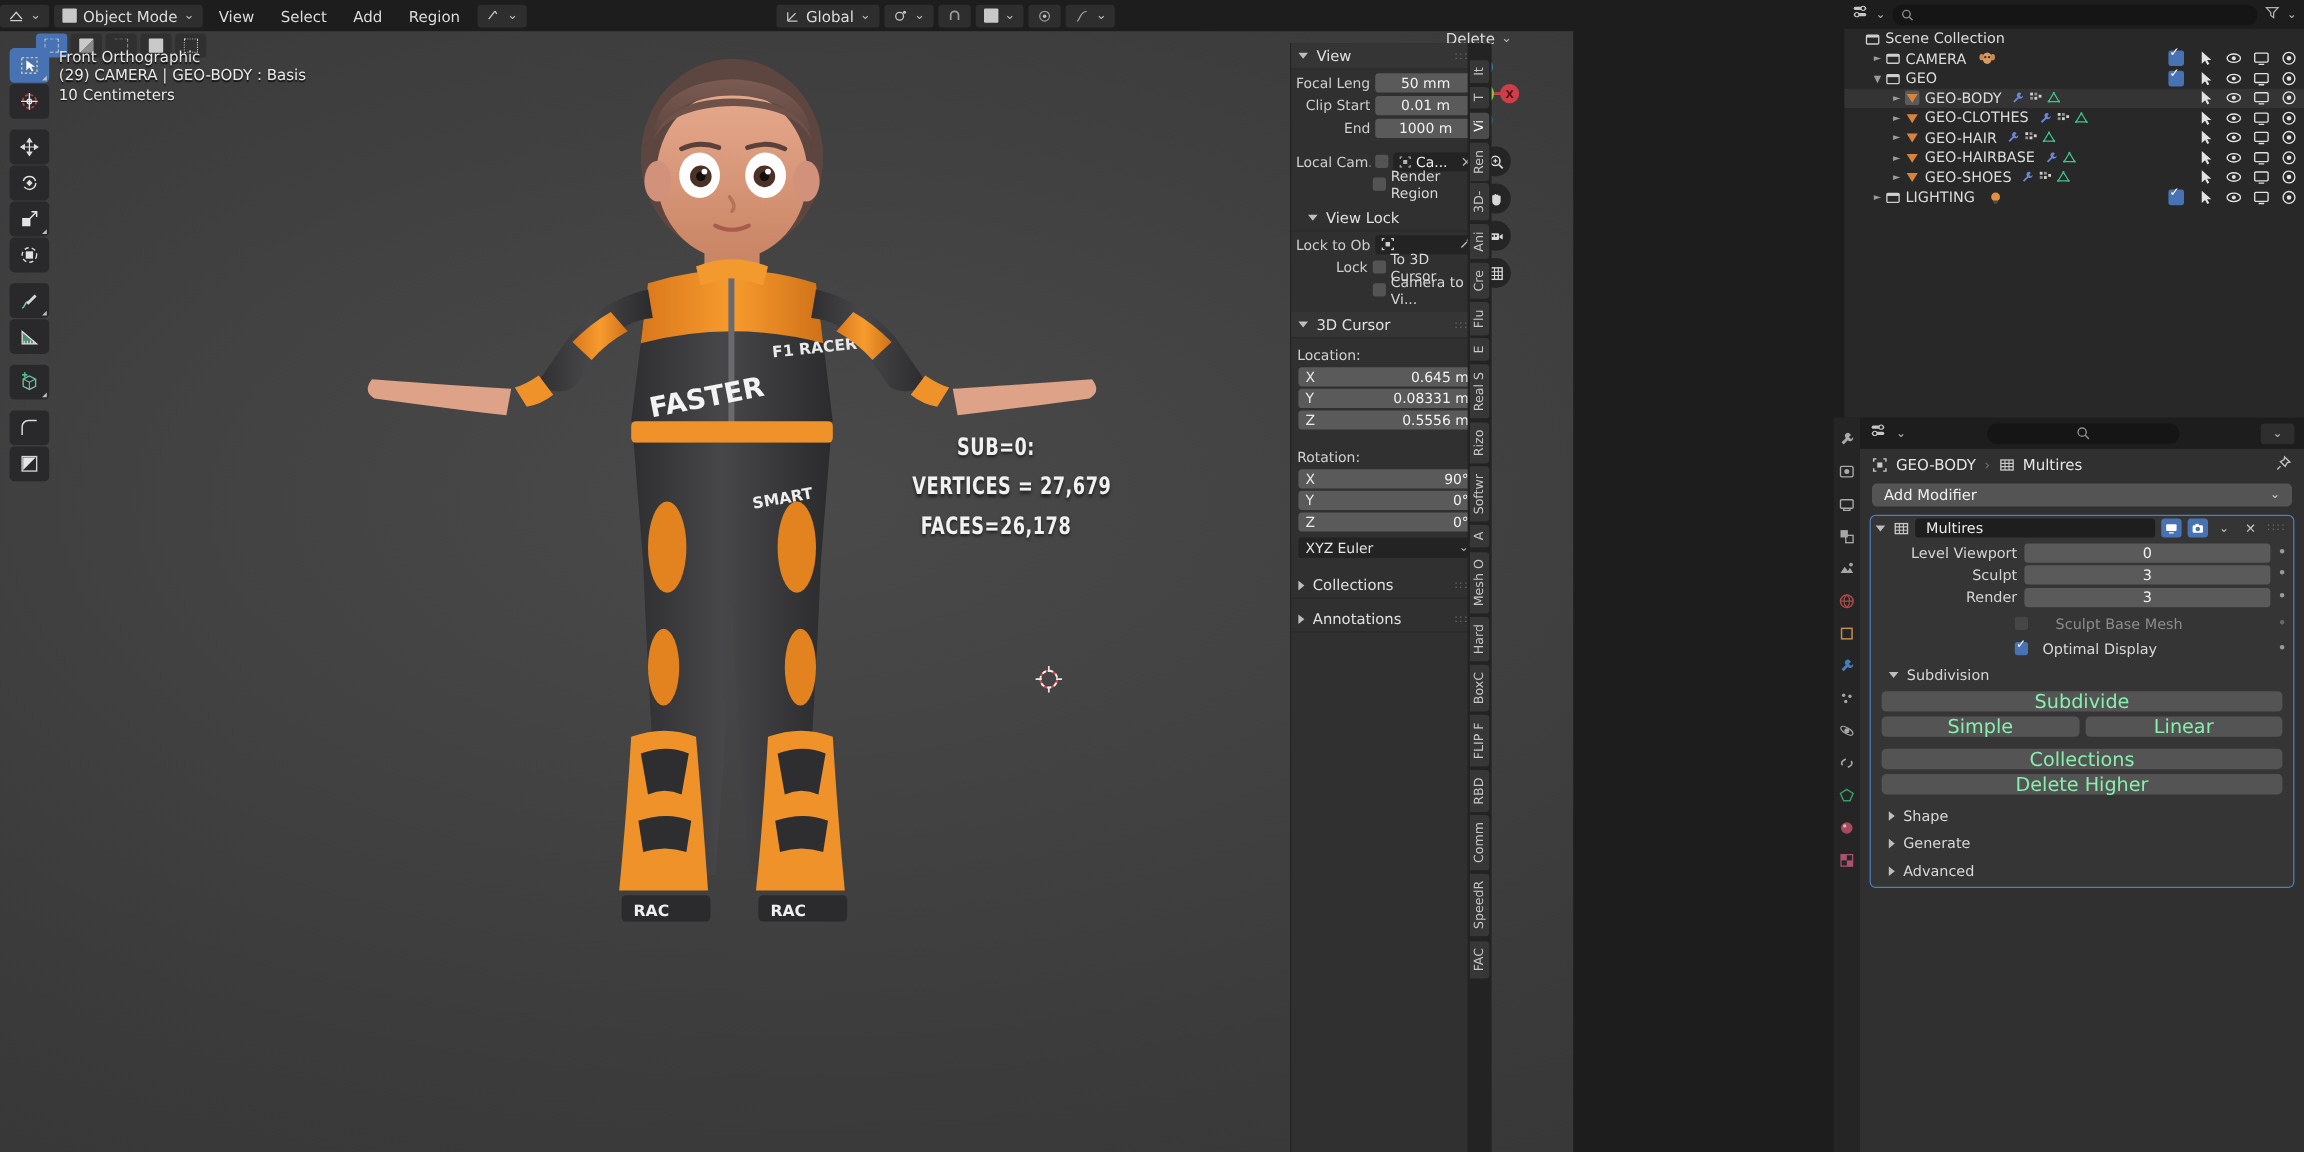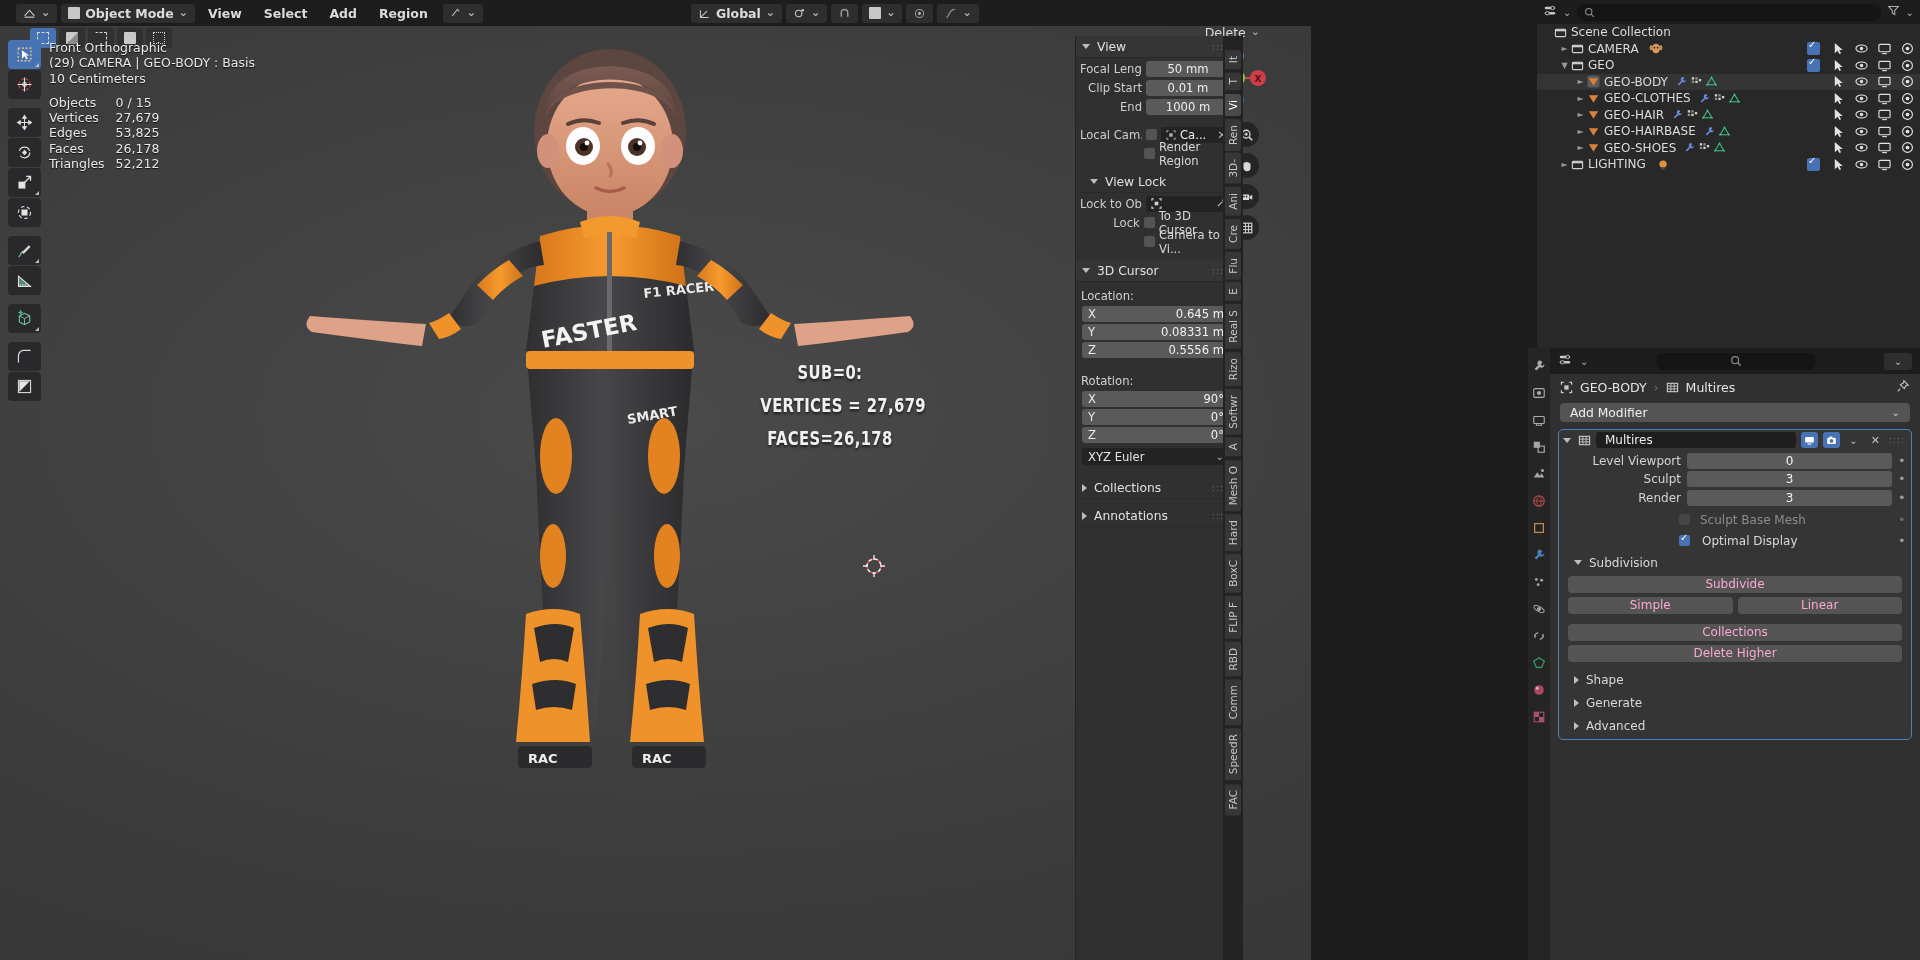--- a/index.html
+++ b/index.html
@@ -10,21 +10,21 @@
     font-size: 13px;
     color: #e5e5e5;
     overflow: hidden;
   }
   #app { position: relative; width: 1920px; height: 960px; }
   .sep { color: #6d6d6d; }
 
   
   #topbar {
     position: absolute; left:0; top:0; width:1552px; height:26px;
-    background:#1d1d1d; display:flex; align-items:center; gap:4px; padding-left:16px;font-weight:bold;
+    background:#1d1d1d; display:flex; align-items:center; gap:4px; padding-left:0;
   }
   .hdr-btn {
     height:19px; border-radius:3px; background:#2e2e2e; color:#dcdcdc;
     display:flex; align-items:center; gap:5px; padding:0 7px; font-size:12.5px;
     white-space:nowrap;
   }
   .hdr-flat { background:transparent; padding:0 9px; }
   .chev::after { content:"⌄"; font-size:11px; color:#b9b9b9; position:relative; top:-2px; }
   .icon-sq { width:12px; height:12px; background:#c8c8c8; border-radius:1px; display:inline-block; }
 
@@ -167,21 +167,21 @@
   .plbl{ width:116px; text-align:right; font-size:12px; color:#d4d4d4;}
   .pfield{ flex:1; height:16px; background:#5a5a5a; border-radius:3px; font-size:12px; color:#f2f2f2;
            display:flex; align-items:center; justify-content:center;}
   .pdot{ width:7px; color:#9a9a9a; font-size:13px; text-align:center; flex:none; line-height:10px;}
   .prow.ck{ justify-content:flex-start; padding-left:114px;}
   .ptext{ font-size:12px; color:#d8d8d8;}
   .ptext.off{ color:#8c8c8c;}
   .psect{ height:18px; display:flex; align-items:center; gap:5px; padding-left:15px; font-size:12px;
           color:#d8d8d8; margin-top:5px;}
   .pbtn{ height:17px;background:#545454;border-radius:4px;display:flex;align-items:center;
-         justify-content:center;font-size:12px;color:#f9a8d4;}
+         justify-content:center;font-size:16px;color:#86efac;}
   .pbtnrow{ display:flex; gap:5px; margin:4px 9px 0 9px;}
   .pbtnrow .pbtn{ flex:1; }
 </style>
 </head>
 <body>
 
 <div id="app">
 
   <div id="topbar">
     <div class="hdr-btn">
@@ -368,44 +368,20 @@
             </svg>
         </div>
       </div>
     </div>
 
     <div id="vp-stats">
       <div>Front Orthographic</div>
       <div>(29) CAMERA | GEO-BODY : Basis</div>
       <div>10 Centimeters</div>
       <div class="blankline"></div>
-      <table>
-        <tbody>
-            <tr>
-              <td class="lbl">Objects</td>
-              <td class="val">0 / 15</td>
-            </tr>
-        <tr>
-              <td class="lbl">Vertices</td>
-              <td class="val">27,679</td>
-            </tr>
-        <tr>
-              <td class="lbl">Edges</td>
-              <td class="val">53,825</td>
-            </tr>
-        <tr>
-              <td class="lbl">Faces</td>
-              <td class="val">26,178</td>
-            </tr>
-        <tr>
-              <td class="lbl">Triangles</td>
-              <td class="val">52,212</td>
-            </tr>
-      </tbody>
-        </table>
     </div>
 
     <svg id="model" width="800" height="900" viewBox="0 0 800 900" style="position:absolute;left:240px;top:10px;">
       <defs>
         <linearGradient id="skin" x1="0" y1="0" x2="0" y2="1">
           <stop offset="0%" stop-color="#e6a98d"></stop>
             <stop offset="100%" stop-color="#c98565"></stop>
         </linearGradient>
         <linearGradient id="suitg" x1="0" y1="0" x2="1" y2="0">
           <stop offset="0%" stop-color="#2f2f31"></stop>
@@ -1297,21 +1273,21 @@
         <span class="pdot">•</span>
       </div>
       <div class="prow">
         <span class="plbl">Render</span>
         <span class="pfield">3</span>
         <span class="pdot">•</span>
       </div>
 
       <div class="prow ck" style="margin-top:6px">
         <span class="cbox" style="opacity:.55"></span>
-        <span class="ptext off" style="margin-left:4px">Sculpt Base Mesh</span>
+        <span class="ptext off" style="margin-left:17px">Sculpt Base Mesh</span>
         <span class="pdot" style="margin-left:auto;opacity:.5">•</span>
       </div>
       <div class="prow ck" style="margin-top:5px">
         <span class="cbox on"></span>
         <span class="ptext" style="margin-left:6px">Optimal Display</span>
         <span class="pdot" style="margin-left:auto">•</span>
       </div>
 
       <div class="psect">
         <span class="tri"></span>

